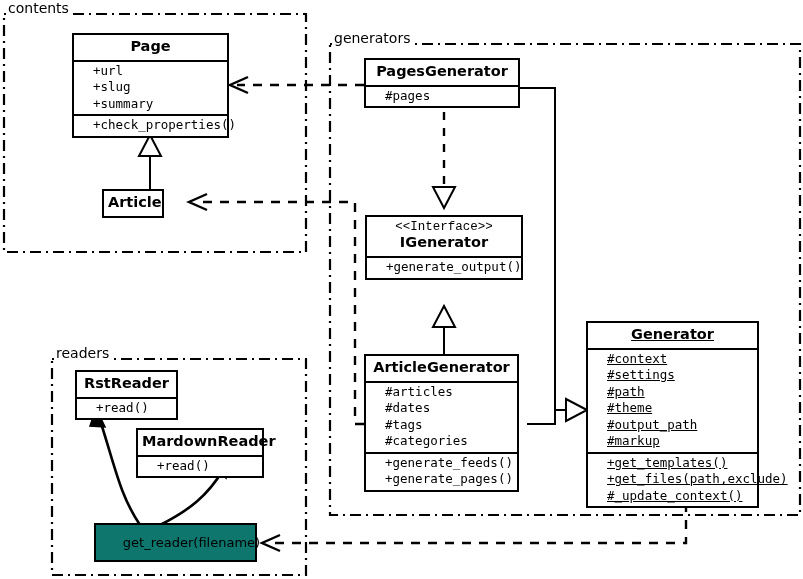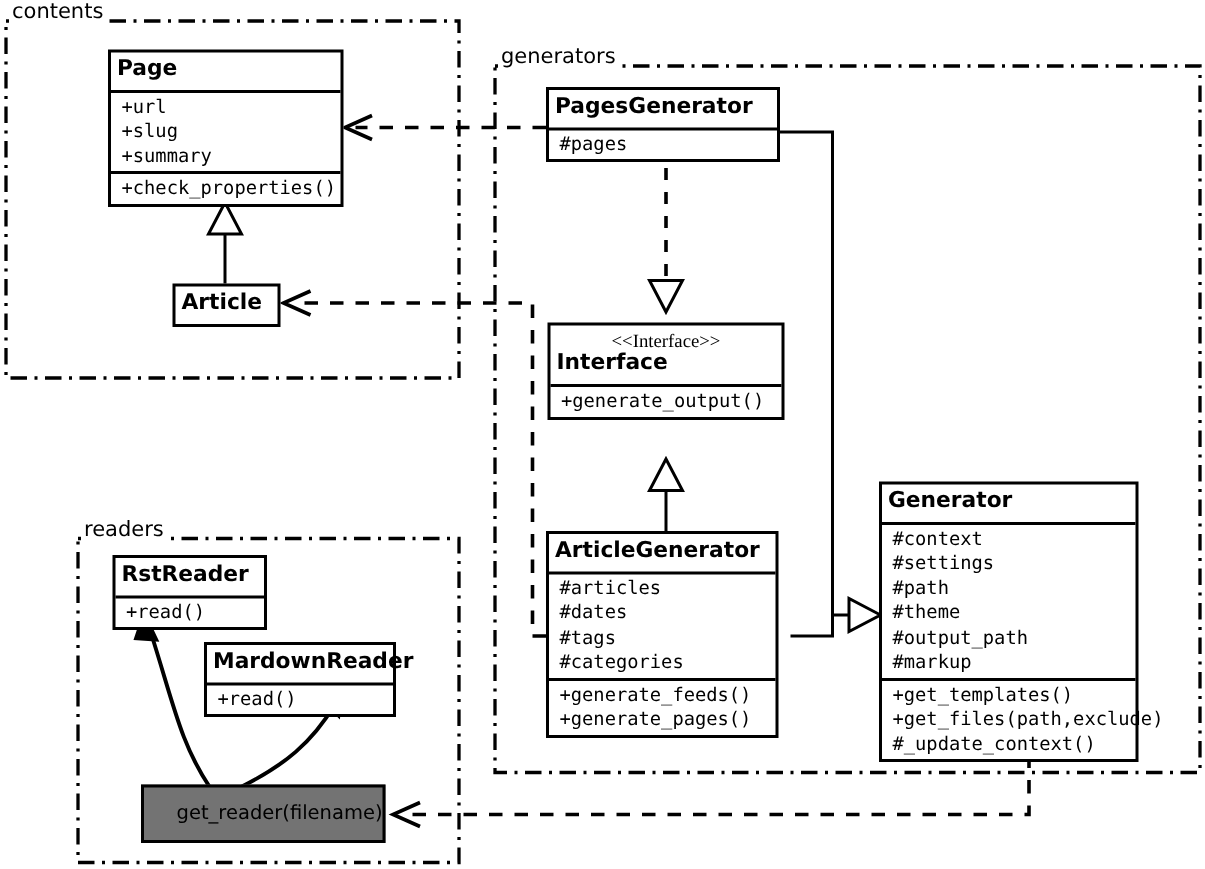--- a/index.html
+++ b/index.html
@@ -40,56 +40,56 @@
     position: absolute;
     box-sizing: border-box;
     border: 2px solid #000;
     background: #ffffff;
     z-index: 5;
   }
   .uml-title {
     font-family: "DejaVu Sans", sans-serif;
     font-weight: bold;
     font-size: 14.5px;
-    text-align: left;
+    text-align: center;
     color: #000;
     padding: 4px 4px 5px 4px;
     line-height: 1.1;
     white-space: nowrap;
   }
   .uml-stereotype {
-    font-family: Liberation Serif, serif;
+    font-family: Liberation Mono, monospace;
     font-weight: normal;
     font-size: 12.5px;
     text-align: center;
     color: #000;
     padding-top: 3px;
     line-height: 1.15;
   }
   .uml-compartment {
     border-top: 2px solid #000;
-    padding: 1px 0 2px 4px;
+    padding: 1px 0 2px 16px;
   }
   .uml-item {
     font-family: "DejaVu Sans Mono", monospace;
     font-size: 12.5px;
     color: #000;
     line-height: 1.32;
     padding: 0 2px 0 3px;
     white-space: nowrap;
   }
   
   .plain-box {
     position: absolute;
     box-sizing: border-box;
     border: 2px solid #000;
-    background: #737373;
+    background: #0f766e;
     display: flex;
     align-items: center;
-    justify-content: flex-end;
+    justify-content: center;
     z-index: 5;
     padding-left: 32px;
   }
   .plain-box .plain-label {
     font-family: "DejaVu Sans", sans-serif;
     font-size: 13px;
     color: #000;
     white-space: nowrap;
   }
 </style>
@@ -148,54 +148,54 @@
     <div class="uml-compartment">
       <div class="uml-item">+url</div>
       <div class="uml-item">+slug</div>
       <div class="uml-item">+summary</div>
     </div>
     <div class="uml-compartment">
       <div class="uml-item">+check_properties()</div>
     </div>
   </div>
 
-  <div class="uml-class" style="left:115px; top:189px; width:72px;">
+  <div class="uml-class" style="left:102px; top:189px; width:62px;">
     <div class="uml-title">Article</div>
   </div>
 
   <div class="uml-class" style="left:364px; top:58px; width:156px;">
     <div class="uml-title">PagesGenerator</div>
     <div class="uml-compartment">
       <div class="uml-item">#pages</div>
     </div>
   </div>
 
   <div class="uml-class" style="left:365px; top:215px; width:158px;">
     <div class="uml-stereotype">&lt;&lt;Interface&gt;&gt;</div>
-    <div class="uml-title" style="padding-top:1px;">Interface</div>
+    <div class="uml-title" style="padding-top:1px;">IGenerator</div>
     <div class="uml-compartment">
       <div class="uml-item">+generate_output()</div>
     </div>
   </div>
 
   <div class="uml-class" style="left:364px; top:354px; width:155px;">
     <div class="uml-title">ArticleGenerator</div>
     <div class="uml-compartment">
       <div class="uml-item">#articles</div>
       <div class="uml-item">#dates</div>
       <div class="uml-item">#tags</div>
       <div class="uml-item">#categories</div>
     </div>
     <div class="uml-compartment">
       <div class="uml-item">+generate_feeds()</div>
       <div class="uml-item">+generate_pages()</div>
     </div>
   </div>
 
-  <div class="uml-class" style="left:586px; top:321px; width:173px;">
+  <div class="uml-class" style="left:586px; top:321px; width:173px;text-decoration:underline;">
     <div class="uml-title">Generator</div>
     <div class="uml-compartment">
       <div class="uml-item">#context</div>
       <div class="uml-item">#settings</div>
       <div class="uml-item">#path</div>
       <div class="uml-item">#theme</div>
       <div class="uml-item">#output_path</div>
       <div class="uml-item">#markup</div>
     </div>
     <div class="uml-compartment">

